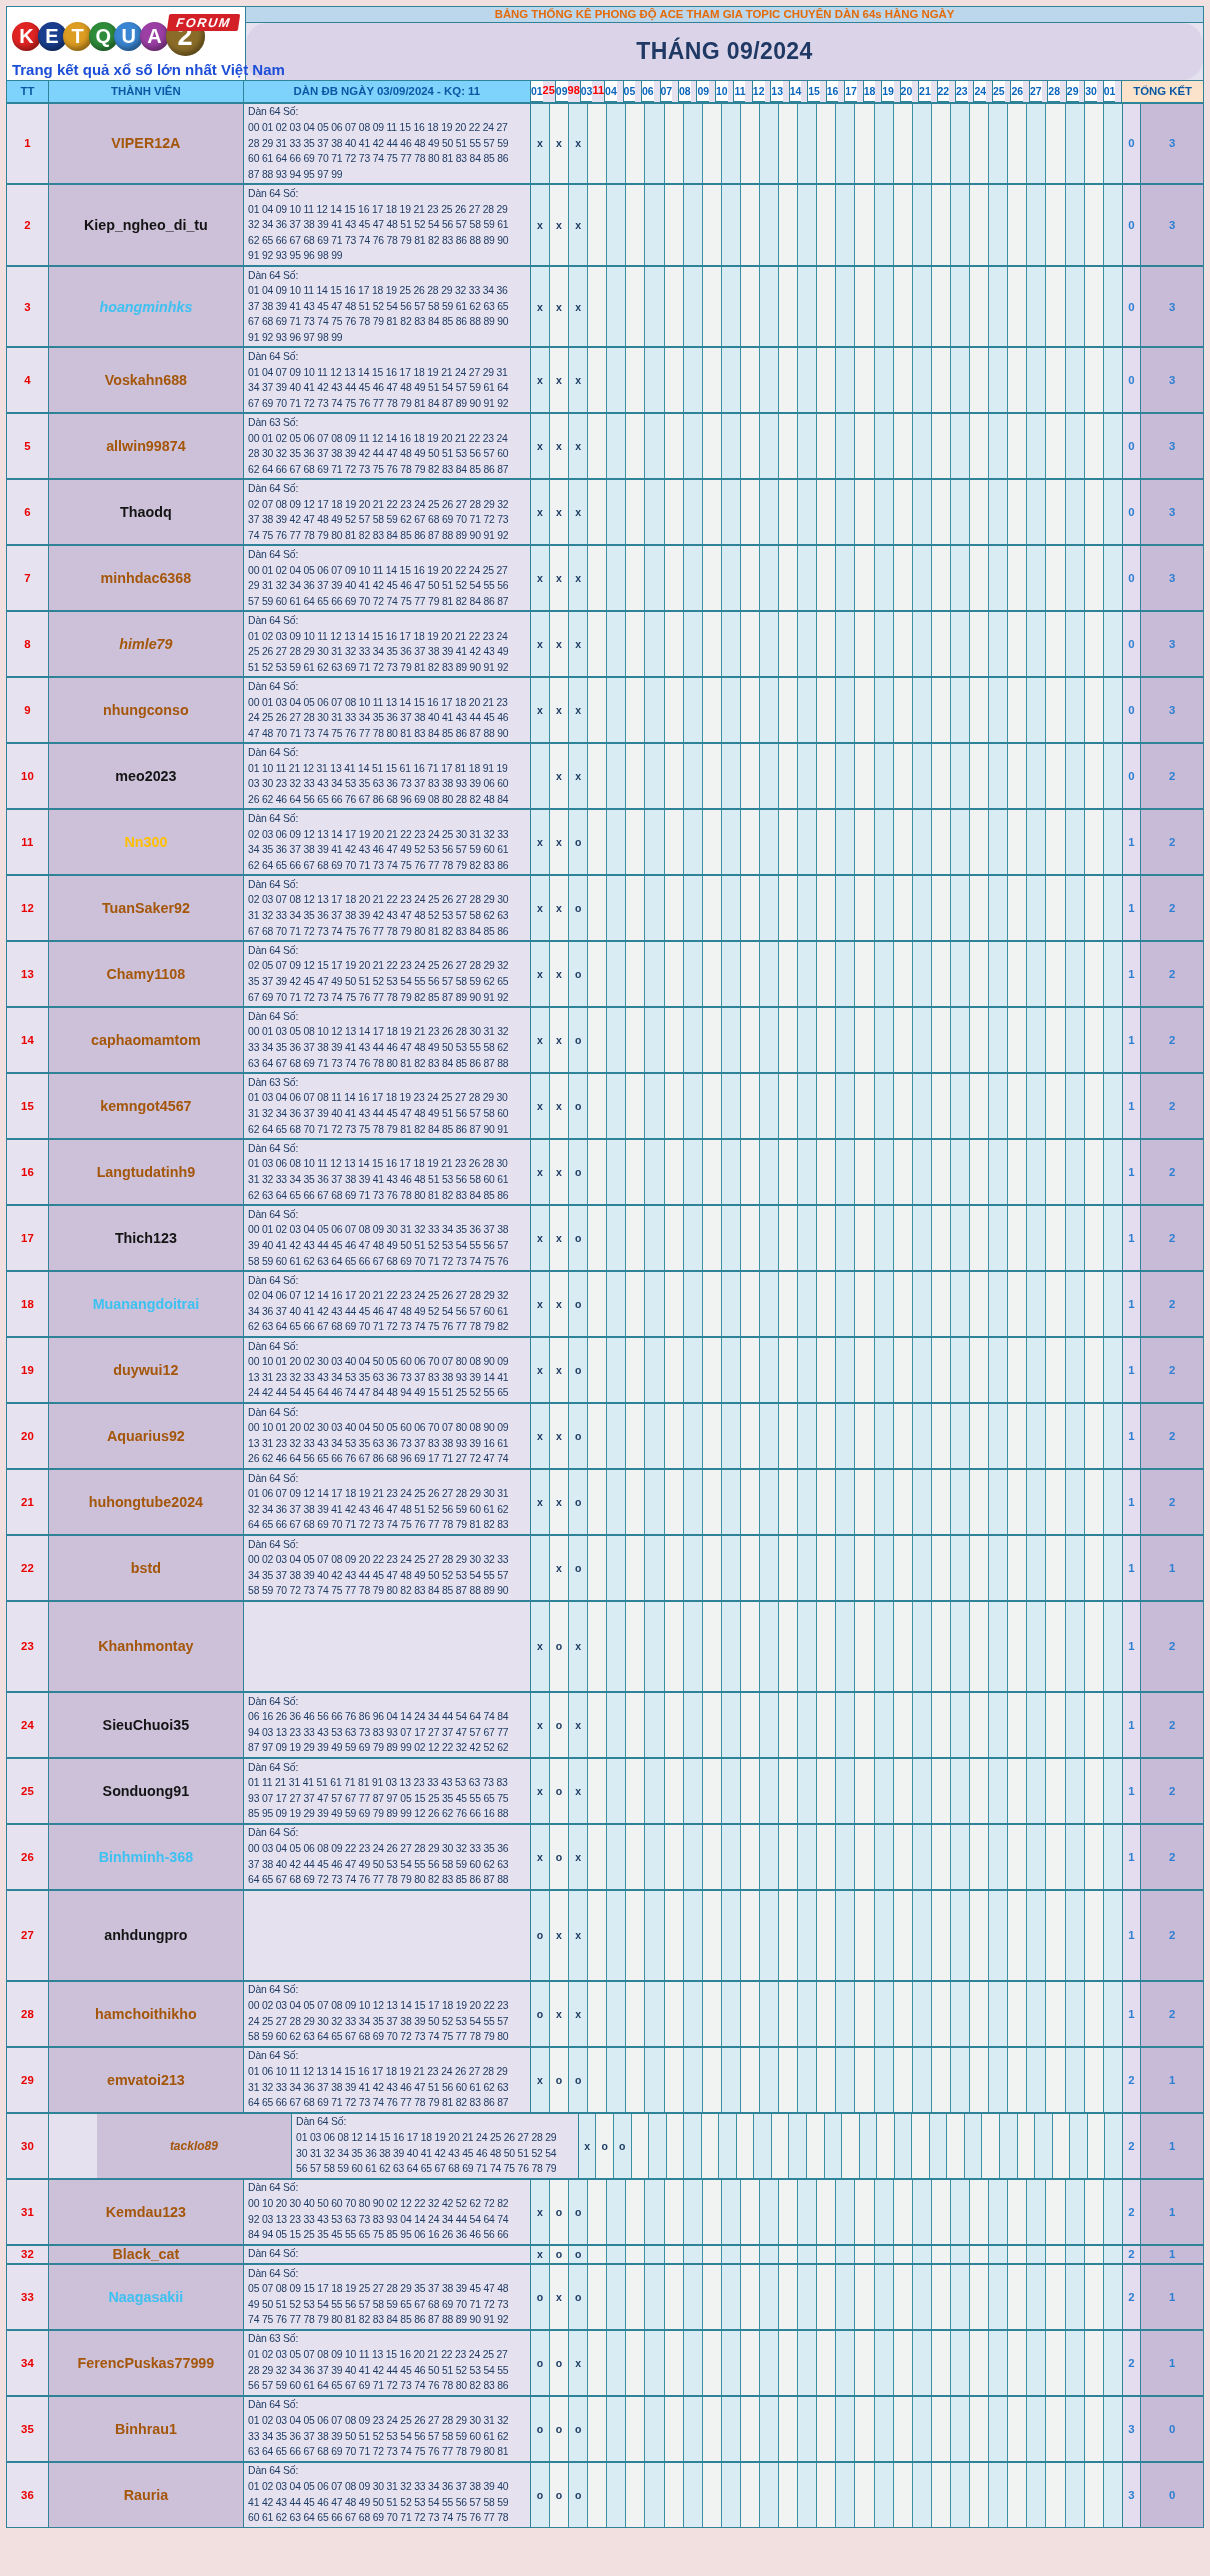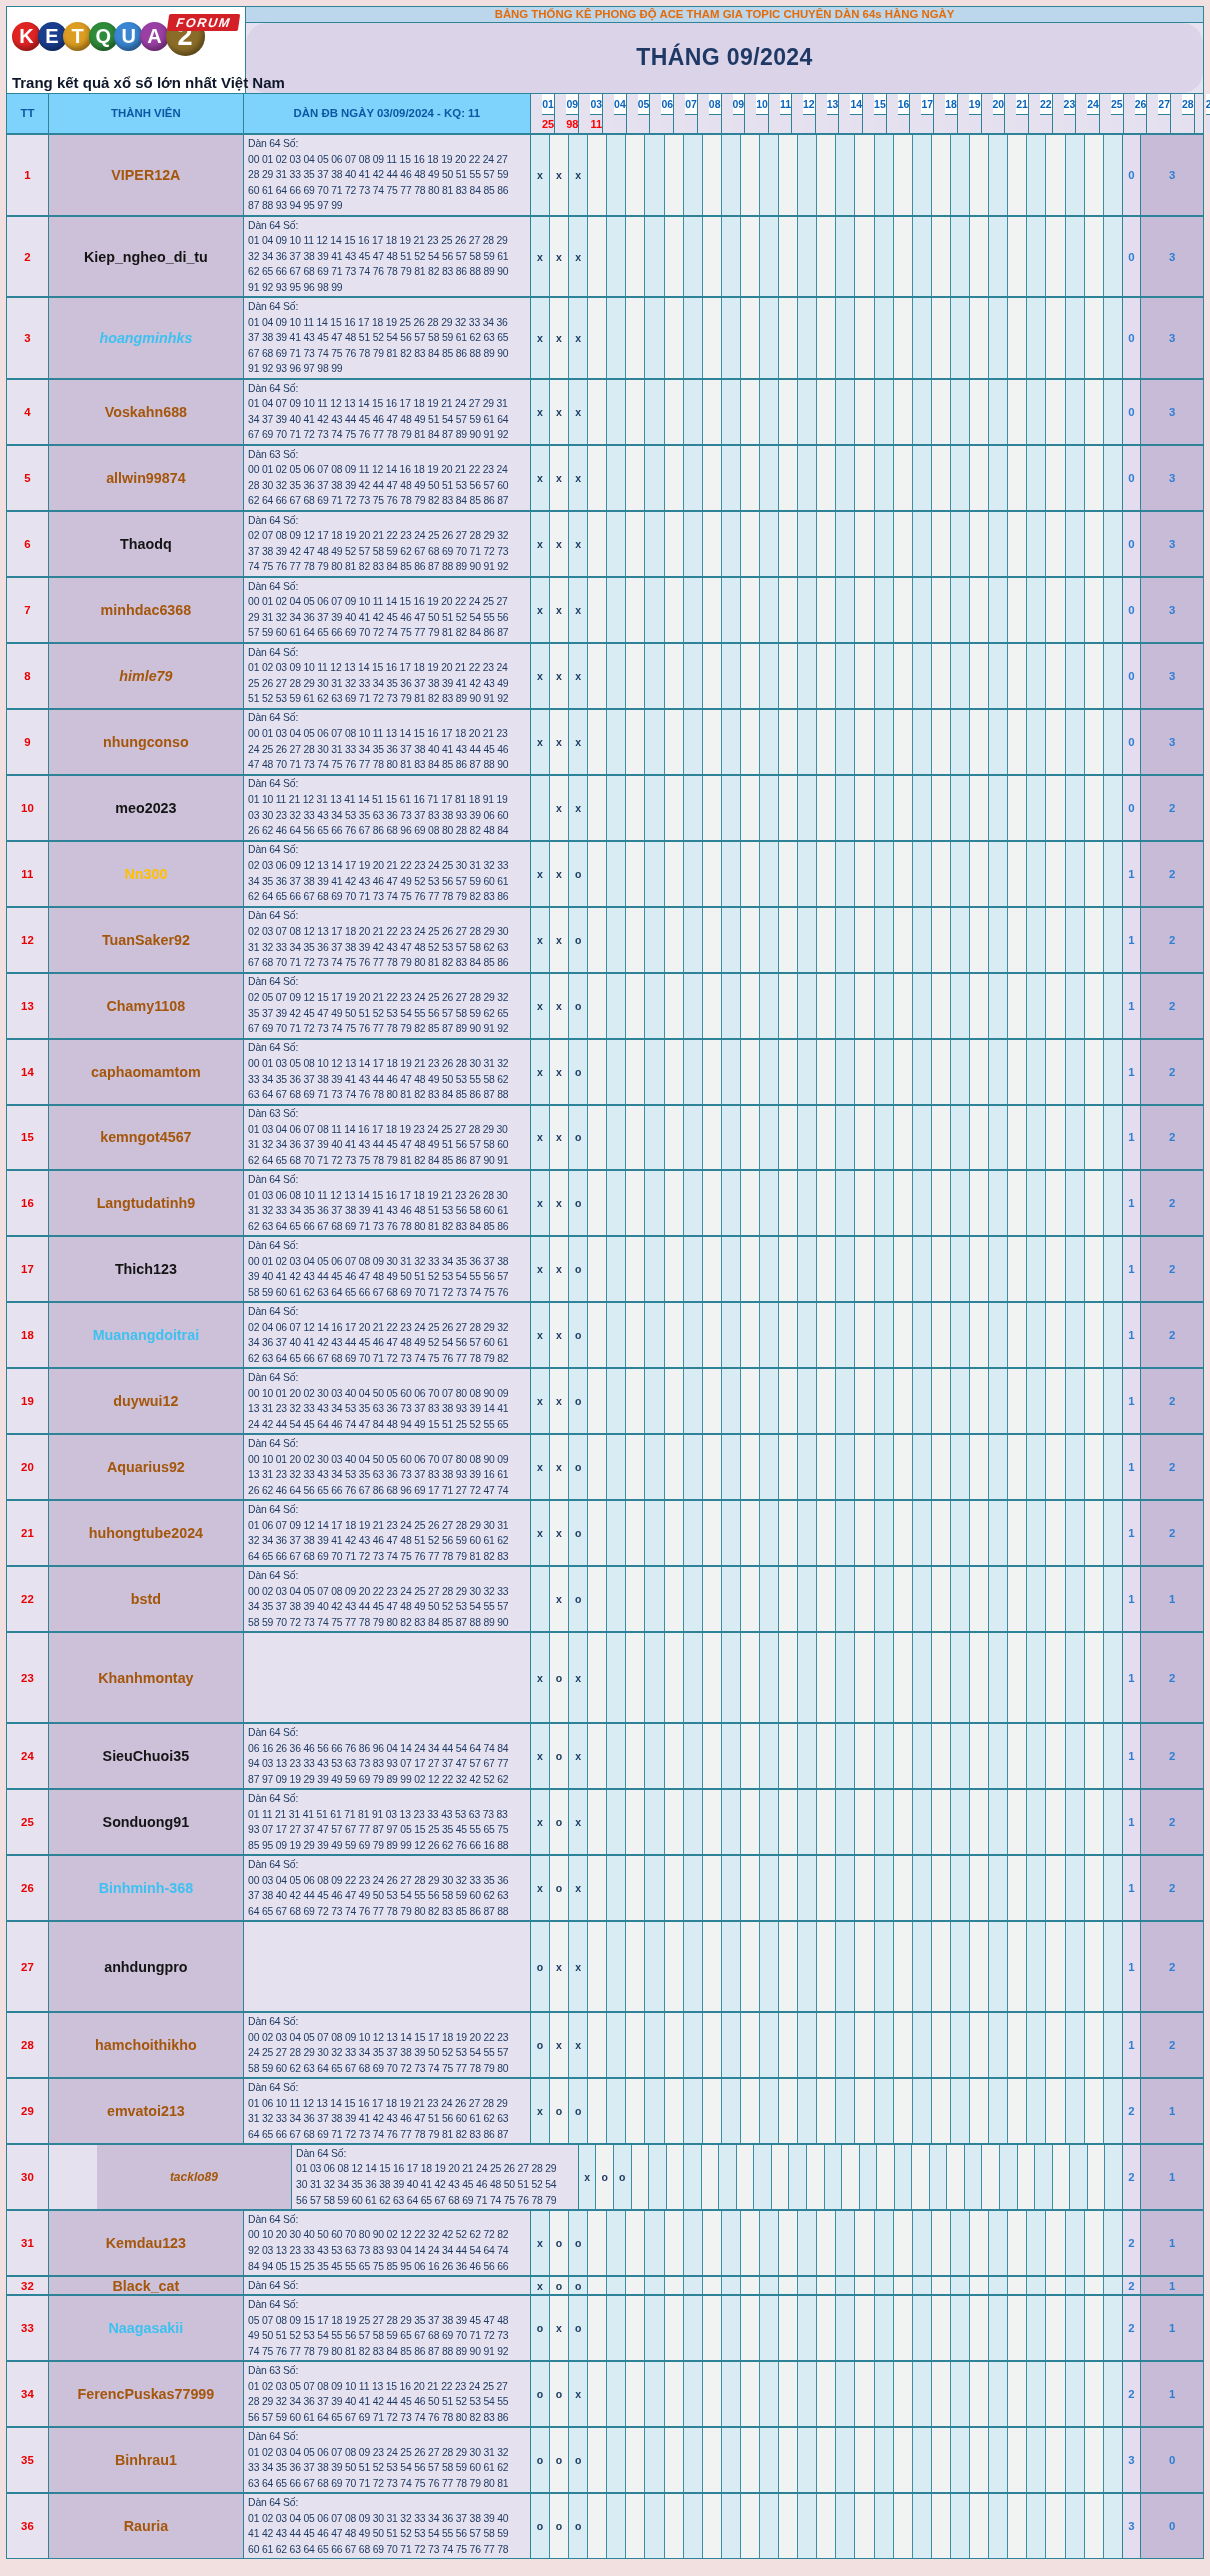--- a/index.html
+++ b/index.html
@@ -6,38 +6,38 @@
   .page{width:1210px;box-sizing:border-box;padding:5.9px;background:#f2dfdf;}
   .grid{border:1.7px solid #2e8398;background:#e6e1ef;}
 
   
   .top{display:flex;}
   .logo-cell{width:239px;box-sizing:border-box;background:#ffffff;border-right:1.7px solid #2e8398;position:relative;padding:3.4px 5px 1.7px 5px;}
   .logo-row{display:flex;align-items:center;height:49px;margin-top:1.7px;}
   .logo-letter{display:flex;align-items:center;justify-content:center;color:#fff;font-weight:bold;border-radius:50%;width:29px;height:29px;font-size:20px;margin-right:-3.4px;box-shadow:inset -2.5px -3.4px 5px rgba(0,0,0,.35);}
   .logo-letter.big{width:39px;height:39px;font-size:27px;}
   .forum-badge{position:absolute;top:6.7px;right:5px;background:#d31f26;color:#fff;font-style:italic;font-weight:bold;font-size:12.6px;padding:1.7px 8.4px;letter-spacing:1.7px;transform:skewX(-8deg);border-radius:1.7px;}
-  .tagline{font-size:15px;color:#0f172a;font-weight:600;white-space:nowrap;margin-top:13px;}
+  .tagline{font-size:15px;color:#1d4ed8;font-weight:600;white-space:nowrap;margin-top:0;}
   .top-right{flex:1;display:flex;flex-direction:column;}
   .banner1{height:16px;box-sizing:border-box;background:#bcd6ec;border-bottom:1.7px solid #2e8398;color:#e36b09;font-weight:bold;font-size:11.4px;display:flex;align-items:center;justify-content:center;}
   .banner2{flex:1;background:#dbd4e8;display:flex;align-items:center;justify-content:center;color:#1f3864;font-weight:bold;font-size:23px;letter-spacing:0.4px;border-radius:21px;}
 
   
   .c-tt{width:42px;flex:0 0 42px;box-sizing:border-box;}
   .c-name{width:195px;flex:0 0 195px;box-sizing:border-box;}
   .c-num{width:287px;flex:0 0 287px;box-sizing:border-box;}
   .c-days{flex:1;display:flex;box-sizing:border-box;}
   .c-tk1{width:18.5px;flex:0 0 18.5px;box-sizing:border-box;}
   .c-tk2{width:62px;flex:0 0 62px;box-sizing:border-box;}
 
   
   .head-row{display:flex;border-top:1.7px solid #2e8398;border-bottom:2.5px solid #2e8398;}
   .hcell{background:#7dd3fc;color:#0a58a4;font-weight:bold;font-size:11.4px;display:flex;align-items:center;justify-content:center;border-right:1.7px solid #2e8398;}
   .head-days{border-right:1.7px solid #2e8398;}
-  .day-h{flex:1;display:flex;flex-direction:column;border-right:0.8px solid #2e8398;padding-left:11px;}
+  .day-h{flex:1;display:flex;flex-direction:row;border-right:0.8px solid #2e8398;}
   .day-h:last-child{border-right:none;}
   .d-top{height:20px;background:#ffffff;color:#0a64bb;font-weight:bold;font-size:10.5px;display:flex;align-items:center;justify-content:center;border-bottom:1.7px solid #2e8398;}
   .d-bot{height:18.5px;background:#e5e0f0;color:#fe0000;font-weight:bold;font-size:11px;display:flex;align-items:center;justify-content:center;}
   .tk-head{background:#fbe3cb;color:#0a58a4;font-weight:bold;font-size:11.4px;display:flex;align-items:center;justify-content:center;width:81px;flex:0 0 81px;box-sizing:border-box;}
 
   
   .row{display:flex;border-bottom:2.5px solid #2e8398;background:#e6e1ef;}
   .row:last-child{border-bottom:none;}
   .cell-tt{background:#e7e2f0;color:#e80000;font-weight:bold;font-size:11.4px;display:flex;align-items:center;justify-content:center;border-right:1.7px solid #2e8398;}
   .cell-name{background:#cdc1da;display:flex;align-items:center;justify-content:center;text-align:center;font-weight:bold;font-size:14.3px;border-right:1.7px solid #2e8398;padding:0 5px;}

